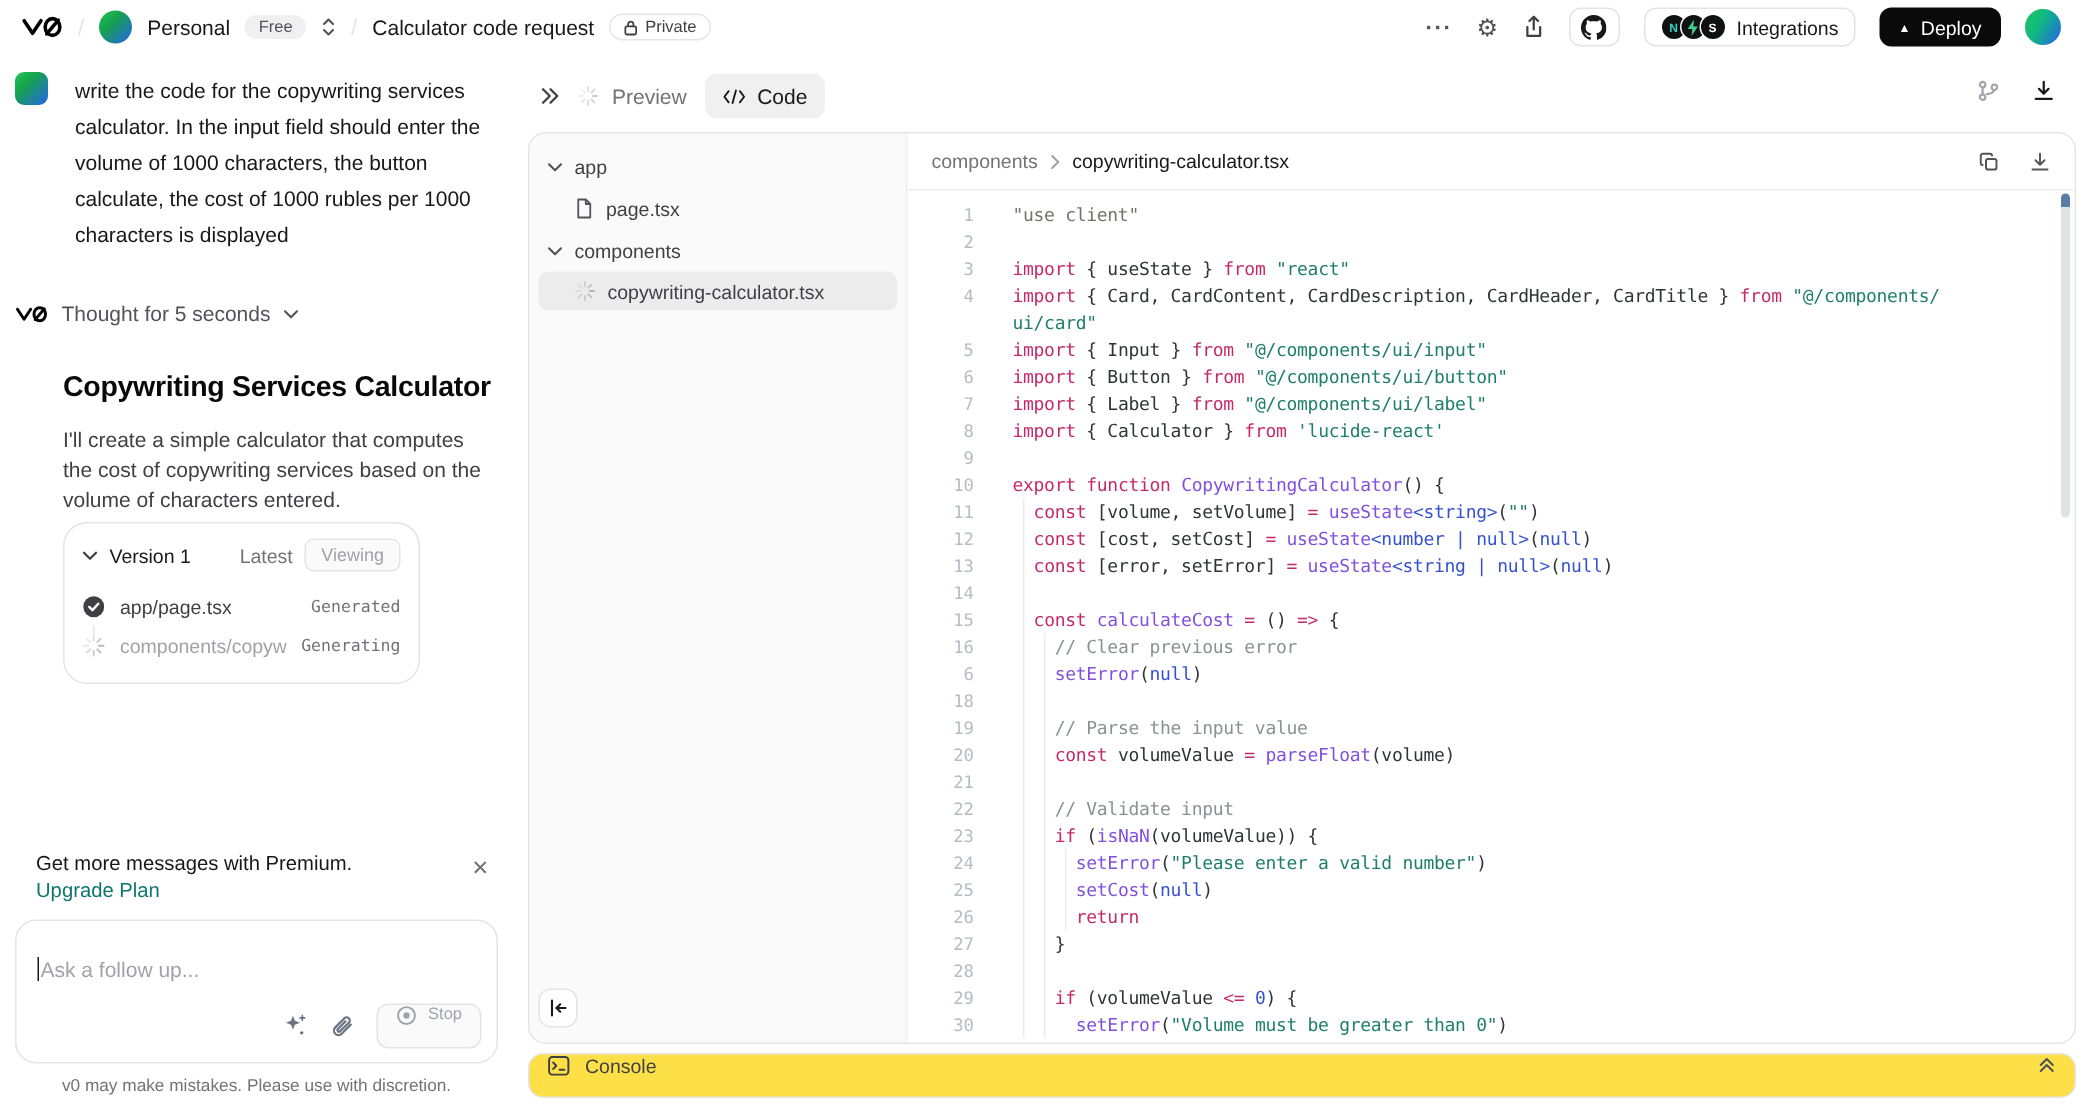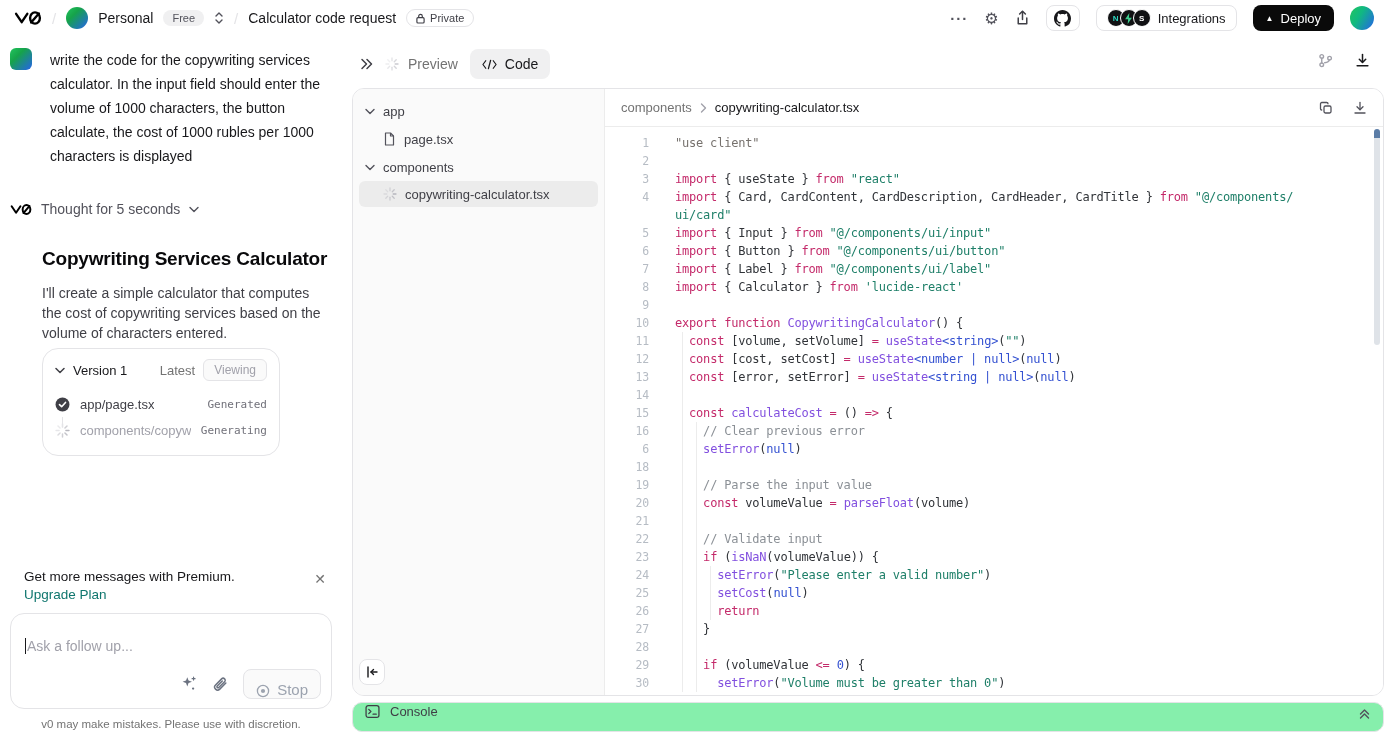--- a/index.html
+++ b/index.html
@@ -56,21 +56,21 @@
   .chat-bottom { position:absolute; left:10px; width:322px; bottom:6px; }
   .premium { padding:0 14px 10px; position:relative; }
   .premium-msg { font-size:13.5px; color:#18181b; }
   .premium-link { font-size:13.5px; color:#0f766e; margin-top:3px; cursor:pointer; display:inline-block; }
   .premium-close { position:absolute; right:6px; top:2px; color:#737373; font-size:14px; background:none; border:none; cursor:pointer; }
   .composer { border:1px solid #e4e4e7; border-radius:14px; height:96px; position:relative; padding:12px 14px; background:#fff; }
   .composer-ph { display:flex; align-items:center; gap:1px;margin-top:12px; }
   .caret-bar { width:1px; height:16px; background:#18181b; }
   .ph-text { font-size:14px; color:#a1a1aa; }
   .composer-actions { position:absolute; right:10px; bottom:9px; display:flex; align-items:center; gap:15px; color:#6b7280; }
-  .stop-btn { display:flex; align-items:flex-end; gap:7px; height:30px; padding:0 12px; border:1px solid #e4e4e7; background:#fafafa; border-radius:8px; color:#9ca3af; font-size:15px; font-weight:500; cursor:pointer; }
+  .stop-btn { display:flex; align-items:flex-start; gap:7px; height:30px; padding:0 12px; border:1px solid #e4e4e7; background:#fafafa; border-radius:8px; color:#9ca3af; font-size:11px; font-weight:500; cursor:pointer; }
   .chat-footer { text-align:center; font-size:11.5px; color:#737373; margin-top:9px; }
 
   
   .ws-header { position:absolute; left:360px; top:49px; height:30px; display:flex; align-items:center; gap:12px; }
   .expand-btn { background:none; border:none; color:#3f3f46; cursor:pointer; display:flex; }
   .preview-btn { display:flex; align-items:center; gap:9px; background:none; border:none; color:#737373; font-size:14px; cursor:pointer; }
   .code-pill { display:flex; align-items:center; gap:8px; background:#f0f0f1; border:none; border-radius:8px; height:30px; padding:0 12px; font-size:14px; font-weight:500; color:#18181b; cursor:pointer; }
   .ws-header-right { position:absolute; right:18px; top:53px; display:flex; gap:22px; align-items:center; }
 
   
@@ -97,21 +97,21 @@
   .t-nm { color:#3451d1; }
   .t-cm { color:#8b9096; }
   .t-dir { color:#76716d; }
   .t-pl { color:#303338; }
   .guide { position:absolute; width:1px; background:#ececec; }
   .scroll-thumb { position:absolute; right:3px; top:2px; width:6px; height:216px; border-radius:3px;
                   background:linear-gradient(180deg,#5b7ca6 0px,#5b7ca6 9px,#dfe3e8 9px,#dfe3e8 100%); }
   .collapse-btn { position:absolute; left:6px; bottom:10px; width:26px; height:26px; border:1px solid #e4e4e7; border-radius:8px; background:#fff; display:flex; align-items:center; justify-content:center; color:#18181b; cursor:pointer; z-index:2; }
 
   
-  .console { position:absolute; left:352px; top:702px; width:1032px; height:30px; border:1px solid #e4e4e7; border-radius:10px; display:flex; align-items:flex-end; gap:10px; padding:12px 12px; background:#86efac; }
+  .console { position:absolute; left:352px; top:702px; width:1032px; height:30px; border:1px solid #e4e4e7; border-radius:10px; display:flex; align-items:flex-start; gap:10px; padding:0 12px; background:#fde047; }
   .console-label { font-size:13px; color:#3f3f46; }
   .console-right { margin-left:auto; color:#52525b; display:flex; }
   .logo-sm { flex:none; }
 </style>
 </head>
 <body>
 
 <div class="stage">
 
   <div class="topbar">

